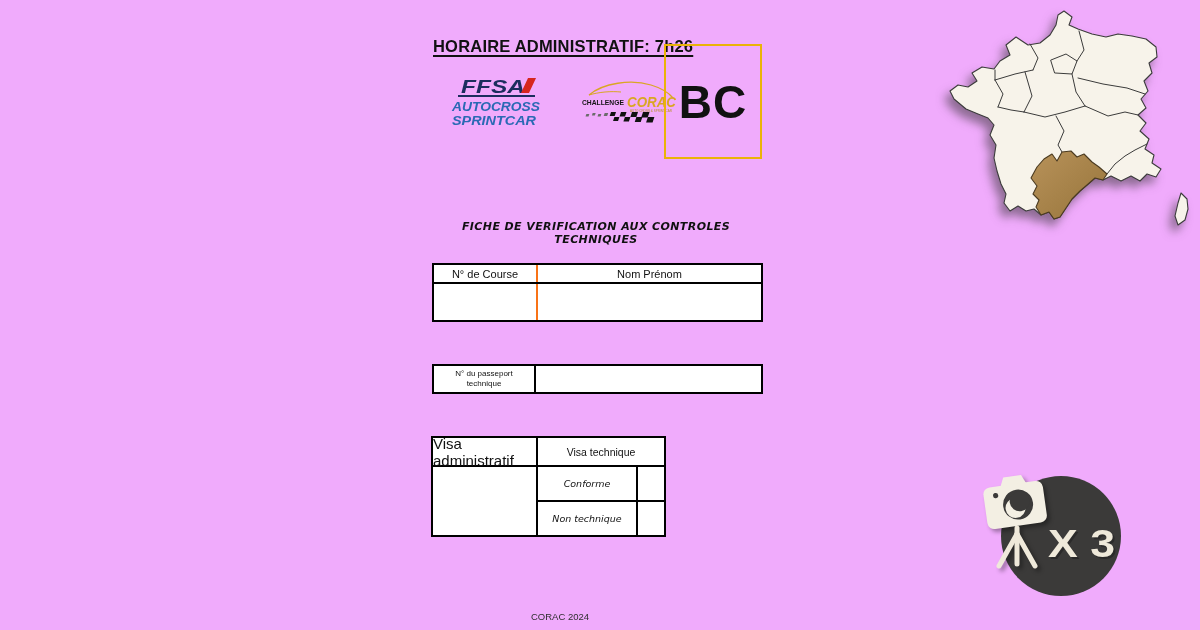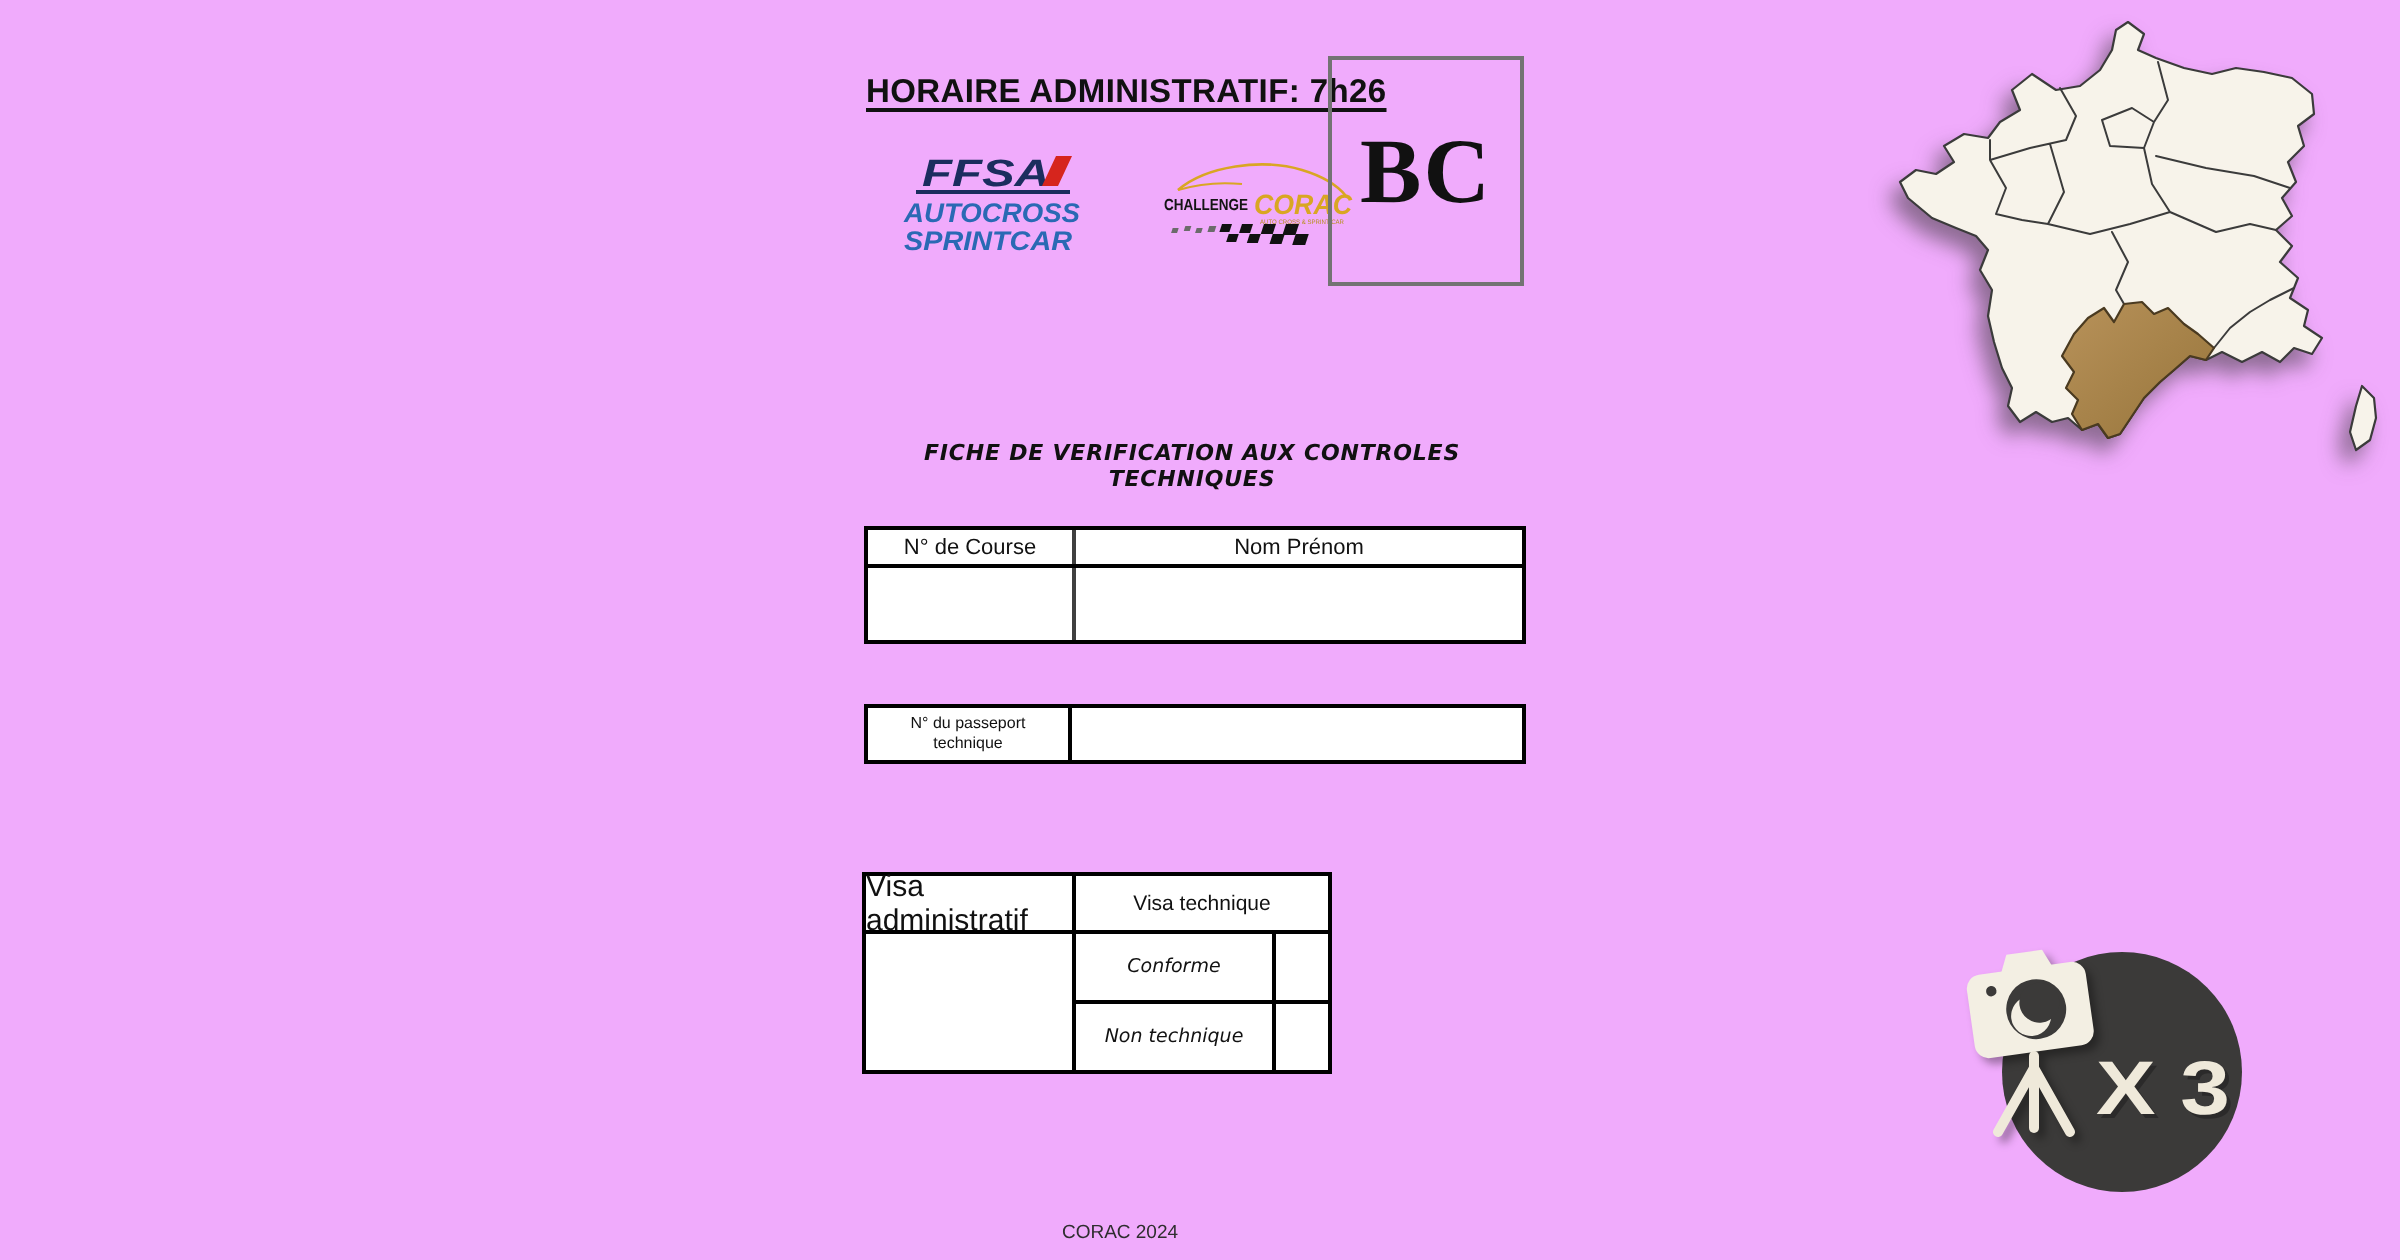--- a/index.html
+++ b/index.html
@@ -6,40 +6,40 @@
   body{width:1200px;height:630px;background:#ffffff;overflow:hidden;
        font-family:"Liberation Sans", sans-serif;color:#111;}
   .page{position:relative;width:1200px;height:630px;background:#f0abfc;}
   .abs{position:absolute;}
 
   
   .horaire{left:433px;top:37px;font-size:16.5px;font-weight:700;letter-spacing:.2px;
            text-decoration:underline;text-decoration-thickness:2px;text-underline-offset:3px;}
 
   
-  .bc-box{left:664px;top:28px;width:94px;height:111px;border:2px solid #737373;
-          display:flex;align-items:center;justify-content:center;font-family:Liberation Serif, serif;}
+  .bc-box{left:664px;top:44px;width:94px;height:111px;border:2px solid #eab308;
+          display:flex;align-items:center;justify-content:center;}
   .bc-box span{font-size:46px;font-weight:700;letter-spacing:1px;}
 
   
   .fiche{left:430px;top:220px;width:332px;text-align:center;
          font-family:"DejaVu Sans",sans-serif;font-style:italic;font-weight:600;
          font-size:11px;letter-spacing:.4px;}
 
   
   .tbl{border:2px solid #000;background:#fff;}
   .t1{left:432px;top:263px;width:327px;}
   .t1 .hrow{display:flex;border-bottom:2px solid #000;height:17px;align-items:center;}
   .t1 .brow{display:flex;height:36px;}
-  .t1 .c1{width:102px;border-right:2px solid #404040;text-align:center;font-size:11px;height:100%;
+  .t1 .c1{width:102px;border-right:2px solid #f97316;text-align:center;font-size:11px;height:100%;
           display:flex;align-items:center;justify-content:center;}
   .t1 .c2{flex:1;text-align:center;font-size:11px;height:100%;
           display:flex;align-items:center;justify-content:center;}
 
-  .t2{left:432px;top:352px;width:327px;display:flex;height:26px;}
+  .t2{left:432px;top:364px;width:327px;display:flex;height:26px;}
   .t2 .c1{width:102px;border-right:2px solid #000;display:flex;align-items:center;justify-content:center;
           font-size:8px;line-height:1.25;text-align:center;padding:1px 8px;box-sizing:border-box;}
   .t2 .c2{flex:1;}
 
   .t3{left:431px;top:436px;width:231px;}
   .t3 .hrow{display:flex;border-bottom:2px solid #000;height:27px;}
   .t3 .hc1{width:103px;border-right:2px solid #000;display:flex;align-items:center;justify-content:center;font-size:15px;}
   .t3 .hc2{flex:1;display:flex;align-items:center;justify-content:center;font-size:10.5px;}
   .t3 .body{display:flex;}
   .t3 .left{width:103px;border-right:2px solid #000;}

